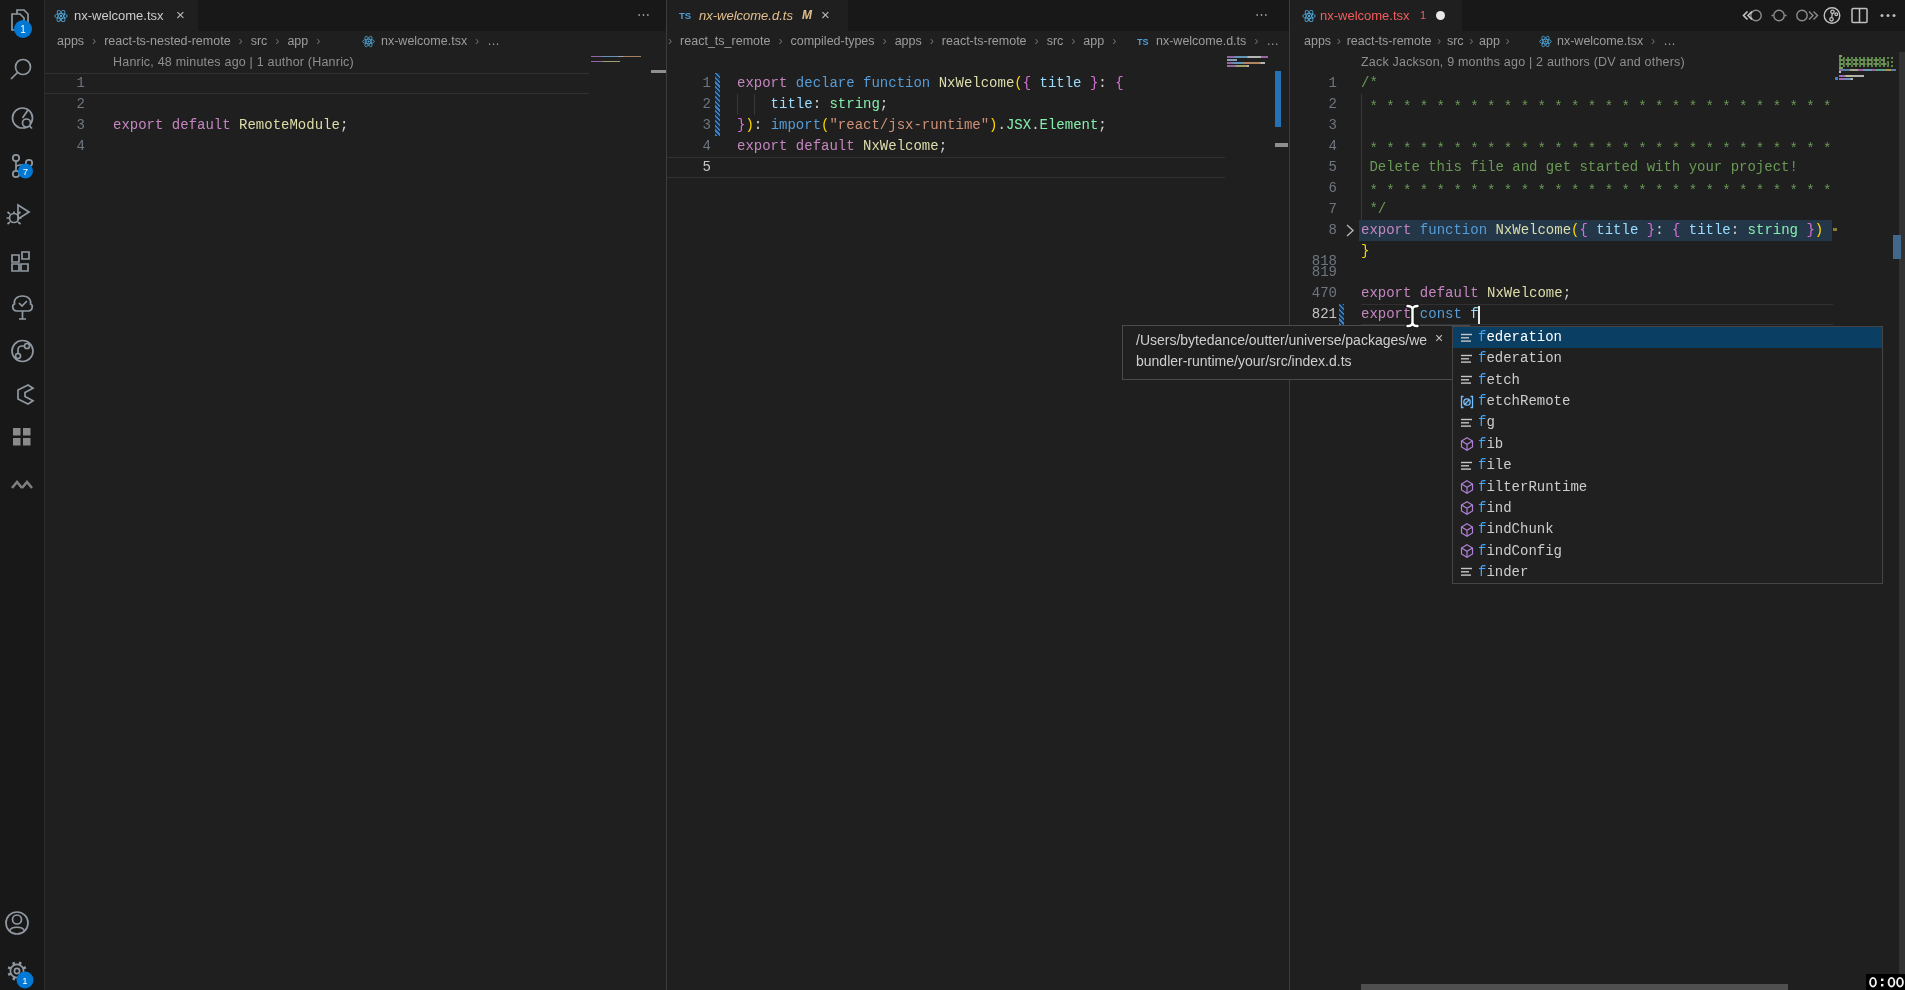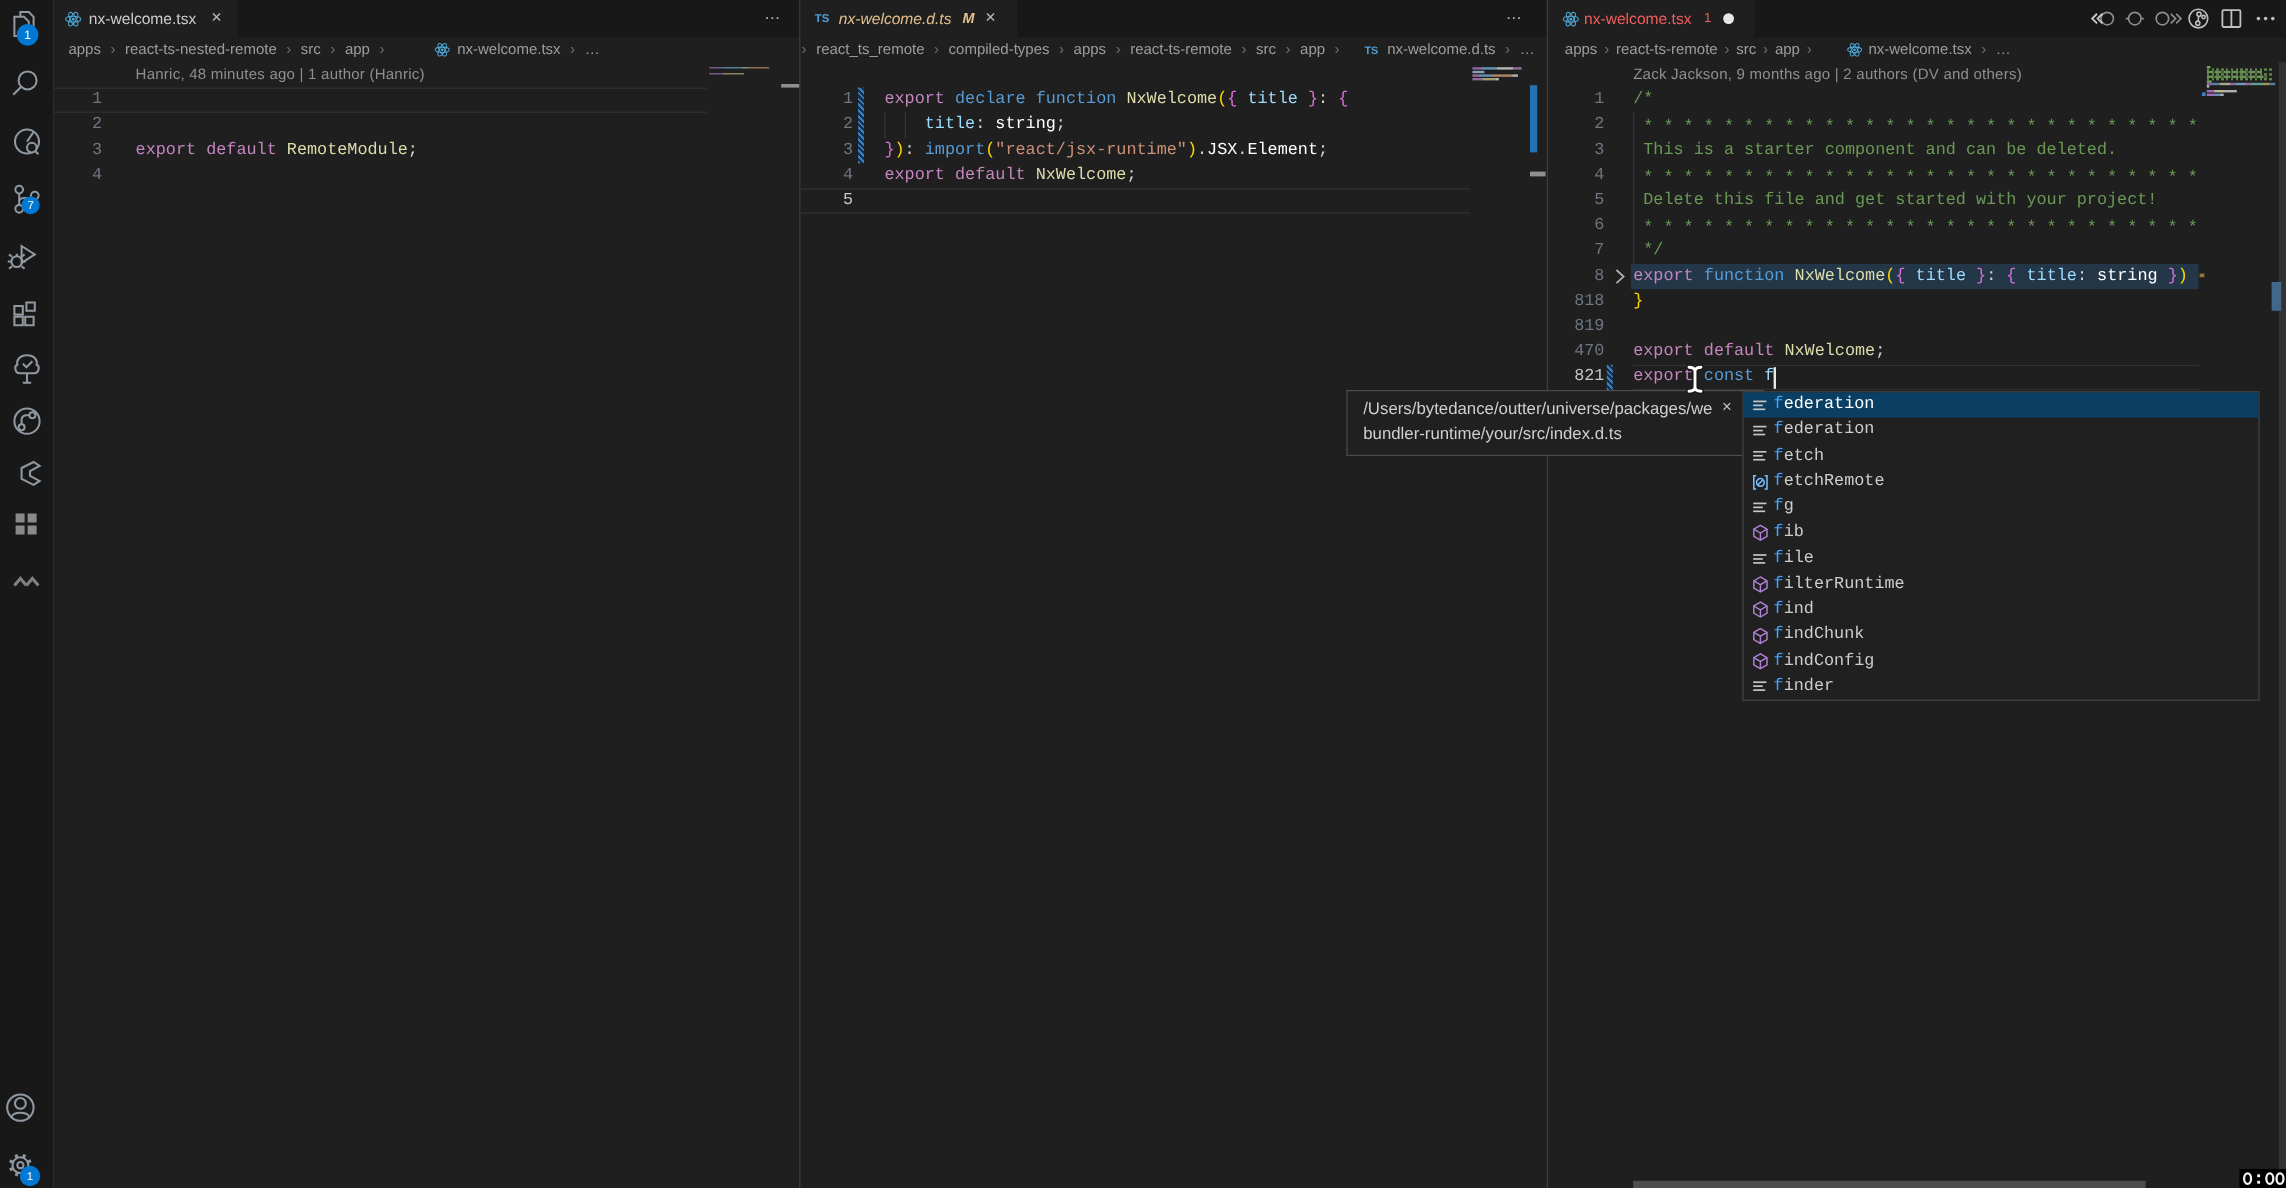--- a/index.html
+++ b/index.html
@@ -1,20 +1,20 @@
 <!DOCTYPE html>
 <html><head><meta charset="utf-8"><style>
 *{margin:0;padding:0;box-sizing:border-box}
 html,body{width:1905px;height:990px;background:#1f1f1f;overflow:hidden}
 #r{-webkit-font-smoothing:antialiased;position:relative;width:1905px;height:990px;font-family:"Liberation Sans",sans-serif;color:#ccc}
 .a{position:absolute}
 .mono{font-family:"Liberation Mono",monospace;font-size:14px;line-height:21px;white-space:pre}
 .ln{font-family:"Liberation Mono",monospace;font-size:14px;line-height:21px;color:#6e7681;text-align:right}
 .kP{color:#C586C0}.kB{color:#569CD6}.v{color:#9CDCFE}.fy{color:#DCDCAA}.s{color:#CE9178}
-.t{color:#ffffff}.w{color:#D4D4D4}.bg{color:#FFD700}.bp{color:#DA70D6}.c{color:#6A9955}
+.t{color:#86efac}.w{color:#D4D4D4}.bg{color:#FFD700}.bp{color:#DA70D6}.c{color:#6A9955}
 .cl{font-size:12.5px;letter-spacing:0.2px;line-height:21px;color:#8f8f8f}
 .bc{font-size:12.5px;line-height:21px;color:#9d9d9d;white-space:pre}
 .bc b{color:#6e6e6e;font-weight:normal;font-family:"Liberation Sans";padding:0 1px}
 .tabtxt{font-size:13px;line-height:31px;color:#ccc;white-space:pre}
 .hatch{background:repeating-linear-gradient(45deg,#3a7fc4 0,#3a7fc4 1.6px,#16324d 1.6px,#16324d 3.4px)}
 </style></head><body>
 <div id="r">
 <div class="a" style="left:0;top:0;width:1905px;height:31px;background:#181818"></div>
 <div class="a" style="left:0;top:0;width:45px;height:990px;background:#181818;border-right:1px solid #2b2b2b"></div>
 <div class="a" style="left:45px;top:0;width:153px;height:31px;background:#1f1f1f"></div>
@@ -221,42 +221,41 @@
     </div>
 <div class="a" style="left:1280px;top:178px;width:57px;height:21px">
       <span class="ln a" style="right:0">6</span>
     </div>
 <div class="a" style="left:1280px;top:199px;width:57px;height:21px">
       <span class="ln a" style="right:0">7</span>
     </div>
 <div class="a" style="left:1280px;top:220px;width:57px;height:21px">
       <span class="ln a" style="right:0">8</span>
     </div>
-<div class="a" style="left:1280px;top:241px;width:57px;height:21px">
+<div class="a" style="left:1280px;top:251px;width:57px;height:21px">
       <span class="ln a" style="right:0">818</span>
     </div>
 <div class="a" style="left:1280px;top:262px;width:57px;height:21px">
       <span class="ln a" style="right:0">819</span>
     </div>
 <div class="a" style="left:1280px;top:283px;width:57px;height:21px">
       <span class="ln a" style="right:0">470</span>
     </div>
 <div class="a" style="left:1280px;top:304px;width:57px;height:21px">
       <span class="ln a" style="right:0;color:#c6c6c6">821</span>
     </div>
 <div class="a" style="left:1361px;top:304px;width:472px;height:21px;border-top:1px solid #313134;border-bottom:1px solid #313134"></div>
 <div class="a" style="left:1339px;top:304px;width:5px;height:21px">
       <div class="a hatch" style="left:0;top:0;width:5px;height:21px"></div>
     </div>
 <div class="a" style="left:1361px;top:94px;width:1px;height:126px;background:#373737"></div>
 <div class="a" style="left:1361px;top:73px;height:21px"><span class="mono c">/*</span></div>
 <div class="a" style="left:1361px;top:94px;height:21px;transform:translateY(2.5px)"><span class="mono c"> * * * * * * * * * * * * * * * * * * * * * * * * * * * *</span></div>
 <div class="a" style="left:1361px;top:136px;height:21px;transform:translateY(2.5px)"><span class="mono c"> * * * * * * * * * * * * * * * * * * * * * * * * * * * *</span></div>
 <div class="a" style="left:1361px;top:178px;height:21px;transform:translateY(2.5px)"><span class="mono c"> * * * * * * * * * * * * * * * * * * * * * * * * * * * *</span></div>
-<div class="a" style="left:1361px;top:115px;height:21px"><span class="mono c"> This is a starter component and can be deleted.</span></div>
 <div class="a" style="left:1361px;top:157px;height:21px"><span class="mono c"> Delete this file and get started with your project!</span></div>
 <div class="a" style="left:1361px;top:199px;height:21px"><span class="mono c"> */</span></div>
 <div class="a" style="left:1342px;top:220px;width:16px;height:21px"><svg width="16" height="21">
         <path d="M5 5 l6 5.5 -6 5.5" stroke="#b0b0b0" stroke-width="1.5" fill="none"></path>
       </svg></div>
 <div class="a" style="left:1359px;top:220px;width:473px;height:21px;background:#233749"></div>
 <div class="a" style="left:1361px;top:220px;height:21px"><span class="mono"><span class="kP">export</span> <span class="kB">function</span> <span class="fy">NxWelcome</span><span class="bg">(</span><span class="bp">{</span> <span class="v">title</span> <span class="bp">}</span><span class="w">:</span> <span class="bp">{</span> <span class="v">title</span><span class="w">:</span> <span class="t">string</span> <span class="bp">}</span><span class="bg">)</span></span></div>
 <div class="a" style="left:1833px;top:228px;width:4px;height:3px;background:#8f7a33"></div>
 <div class="a" style="left:1361px;top:241px;height:21px"><span class="mono bg">}</span></div>
 <div class="a" style="left:1361px;top:283px;height:21px"><span class="mono"><span class="kP">export</span> <span class="kP">default</span> <span class="fy">NxWelcome</span><span class="w">;</span></span></div>

